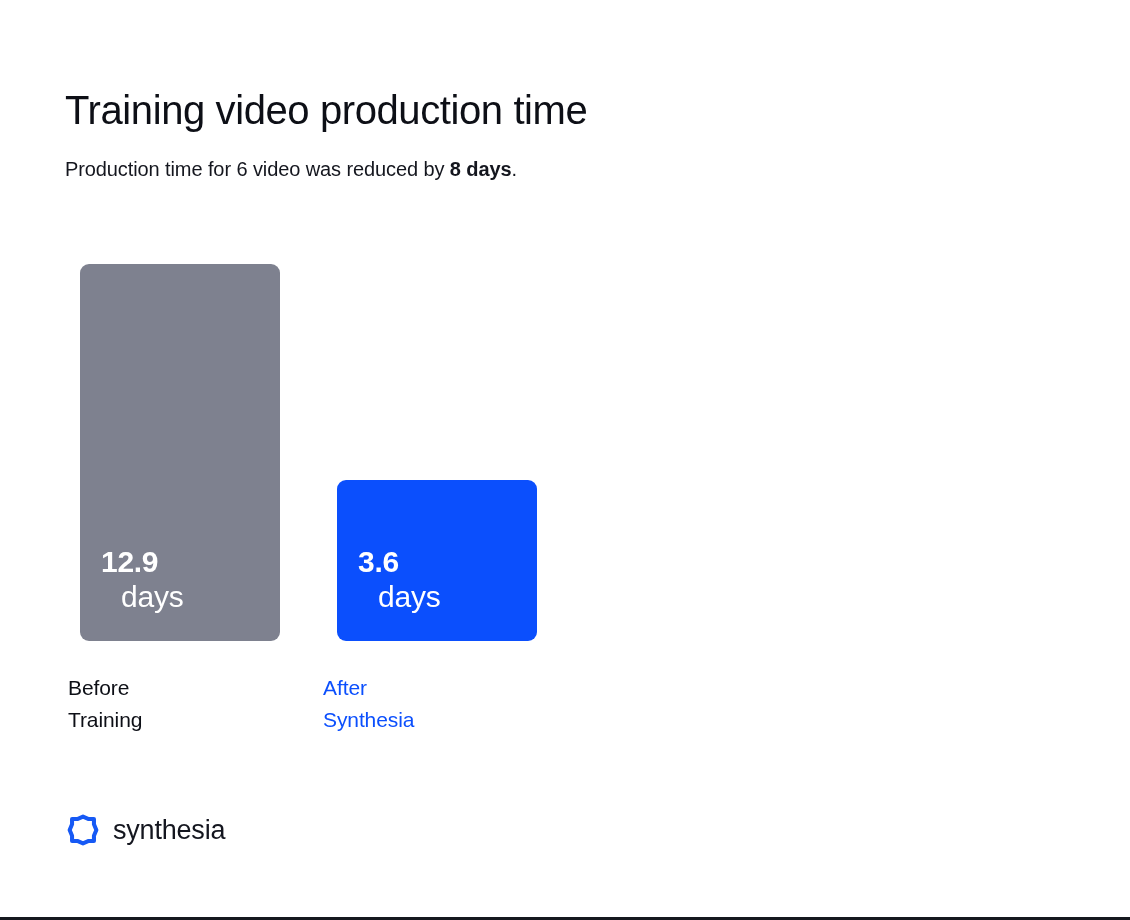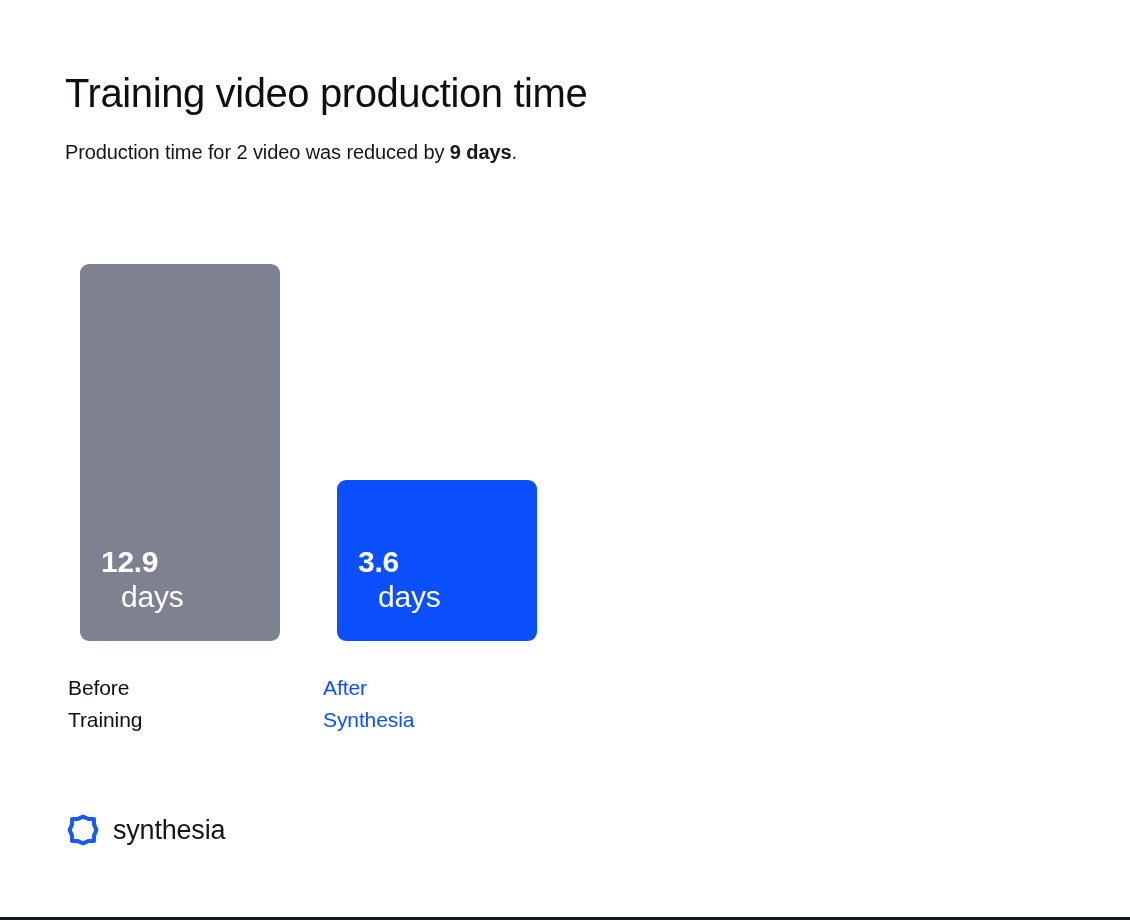--- a/index.html
+++ b/index.html
@@ -24,21 +24,21 @@
     height: 920px;
     background: #ffffff;
     border-bottom: 3px solid #16181f;
     box-sizing: border-box;
   }
 
   
   .header {
     position: absolute;
     left: 65px;
-    top: 68px;
+    top: 85px;
     width: 1000px;
   }
 
   .chart-title {
     font-size: 40px;
     line-height: 50px;
     font-weight: 500;
     letter-spacing: -0.4px;
     color: #0d0f16;
     margin: 0;
@@ -147,21 +147,21 @@
     letter-spacing: -0.2px;
   }
 </style>
 </head>
 <body>
 
 <div class="card">
 
   <div class="header">
     <h1 class="chart-title">Training video production time</h1>
-    <p class="chart-subtitle"><span>Production time for 2 video was reduced by </span><span class="strong">9 days</span><span>.</span></p>
+    <p class="chart-subtitle"><span>Production time for 6 video was reduced by </span><span class="strong">8 days</span><span>.</span></p>
   </div>
 
   <div class="plot">
 
     <div class="bar-group g0">
       <div class="bar" id="bar0" style="height: 377px; background: rgb(126, 129, 143);">
         <span class="bar-value">12.9</span>
         <span class="bar-unit">days</span>
       </div>
     </div>

